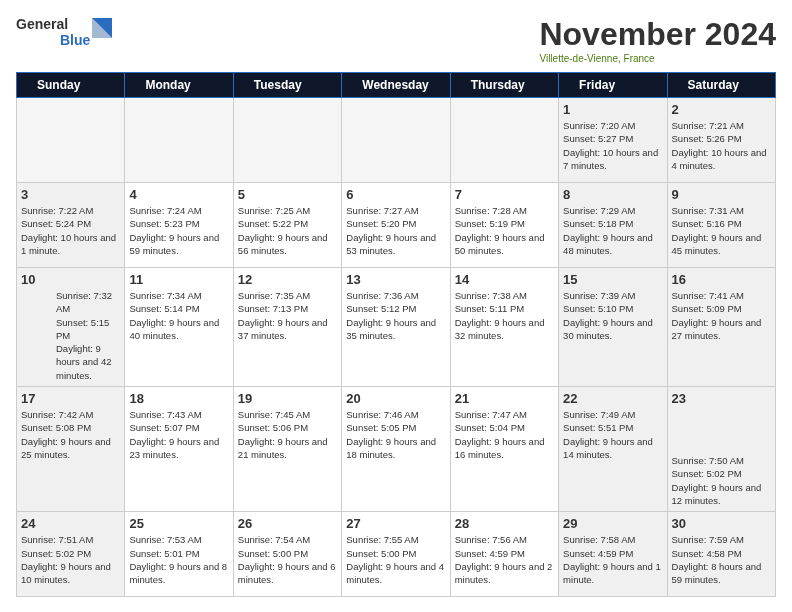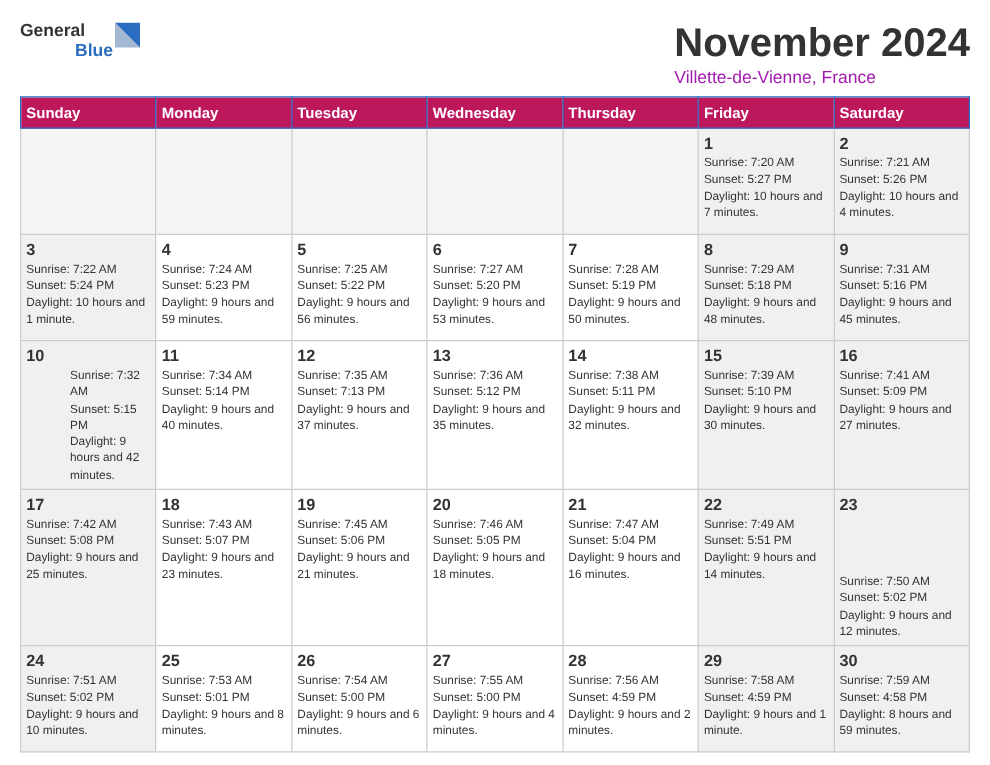--- a/index.html
+++ b/index.html
@@ -22,34 +22,34 @@
       gap: 4px;
     }
     .title-block {
     }
     .month-title {
       font-size: 32px;
       font-weight: bold;
       color: #333;
     }
     .location {
-      font-size: 14px;
-      color: #a21caf;
+      font-size: 10px;
+      color: #4d7c0f;
     }
     table {
       width: 100%;
       border-collapse: collapse;
       table-layout: fixed;
     }
     th {
-      background-color: #be185d;
+      background-color: #0f172a;
       color: white;
       font-size: 12px;
       font-weight: bold;
-      padding: 5px 4px;
+      padding: 5px 20px;
       text-align: left;
       border: 1px solid #2a6dc0;
     }
     td {
       border: 1px solid #ccc;
       vertical-align: top;
       padding: 4px;
       font-size: 10px;
       color: #333;
       height: 85px;

